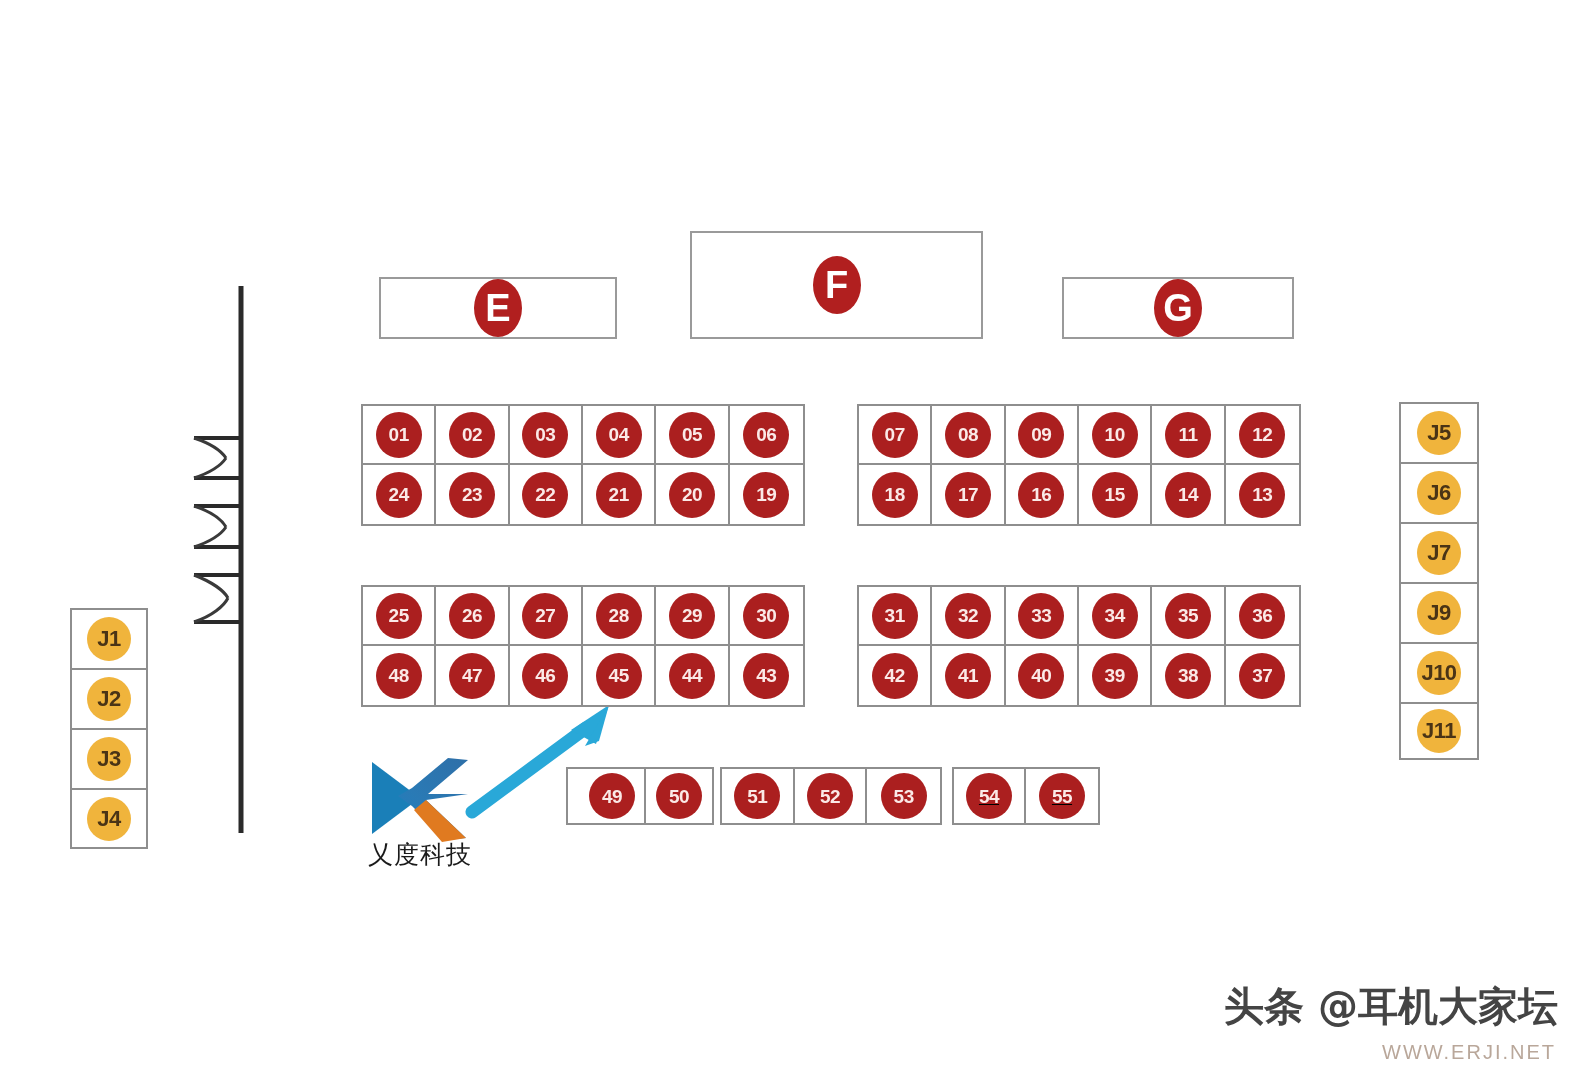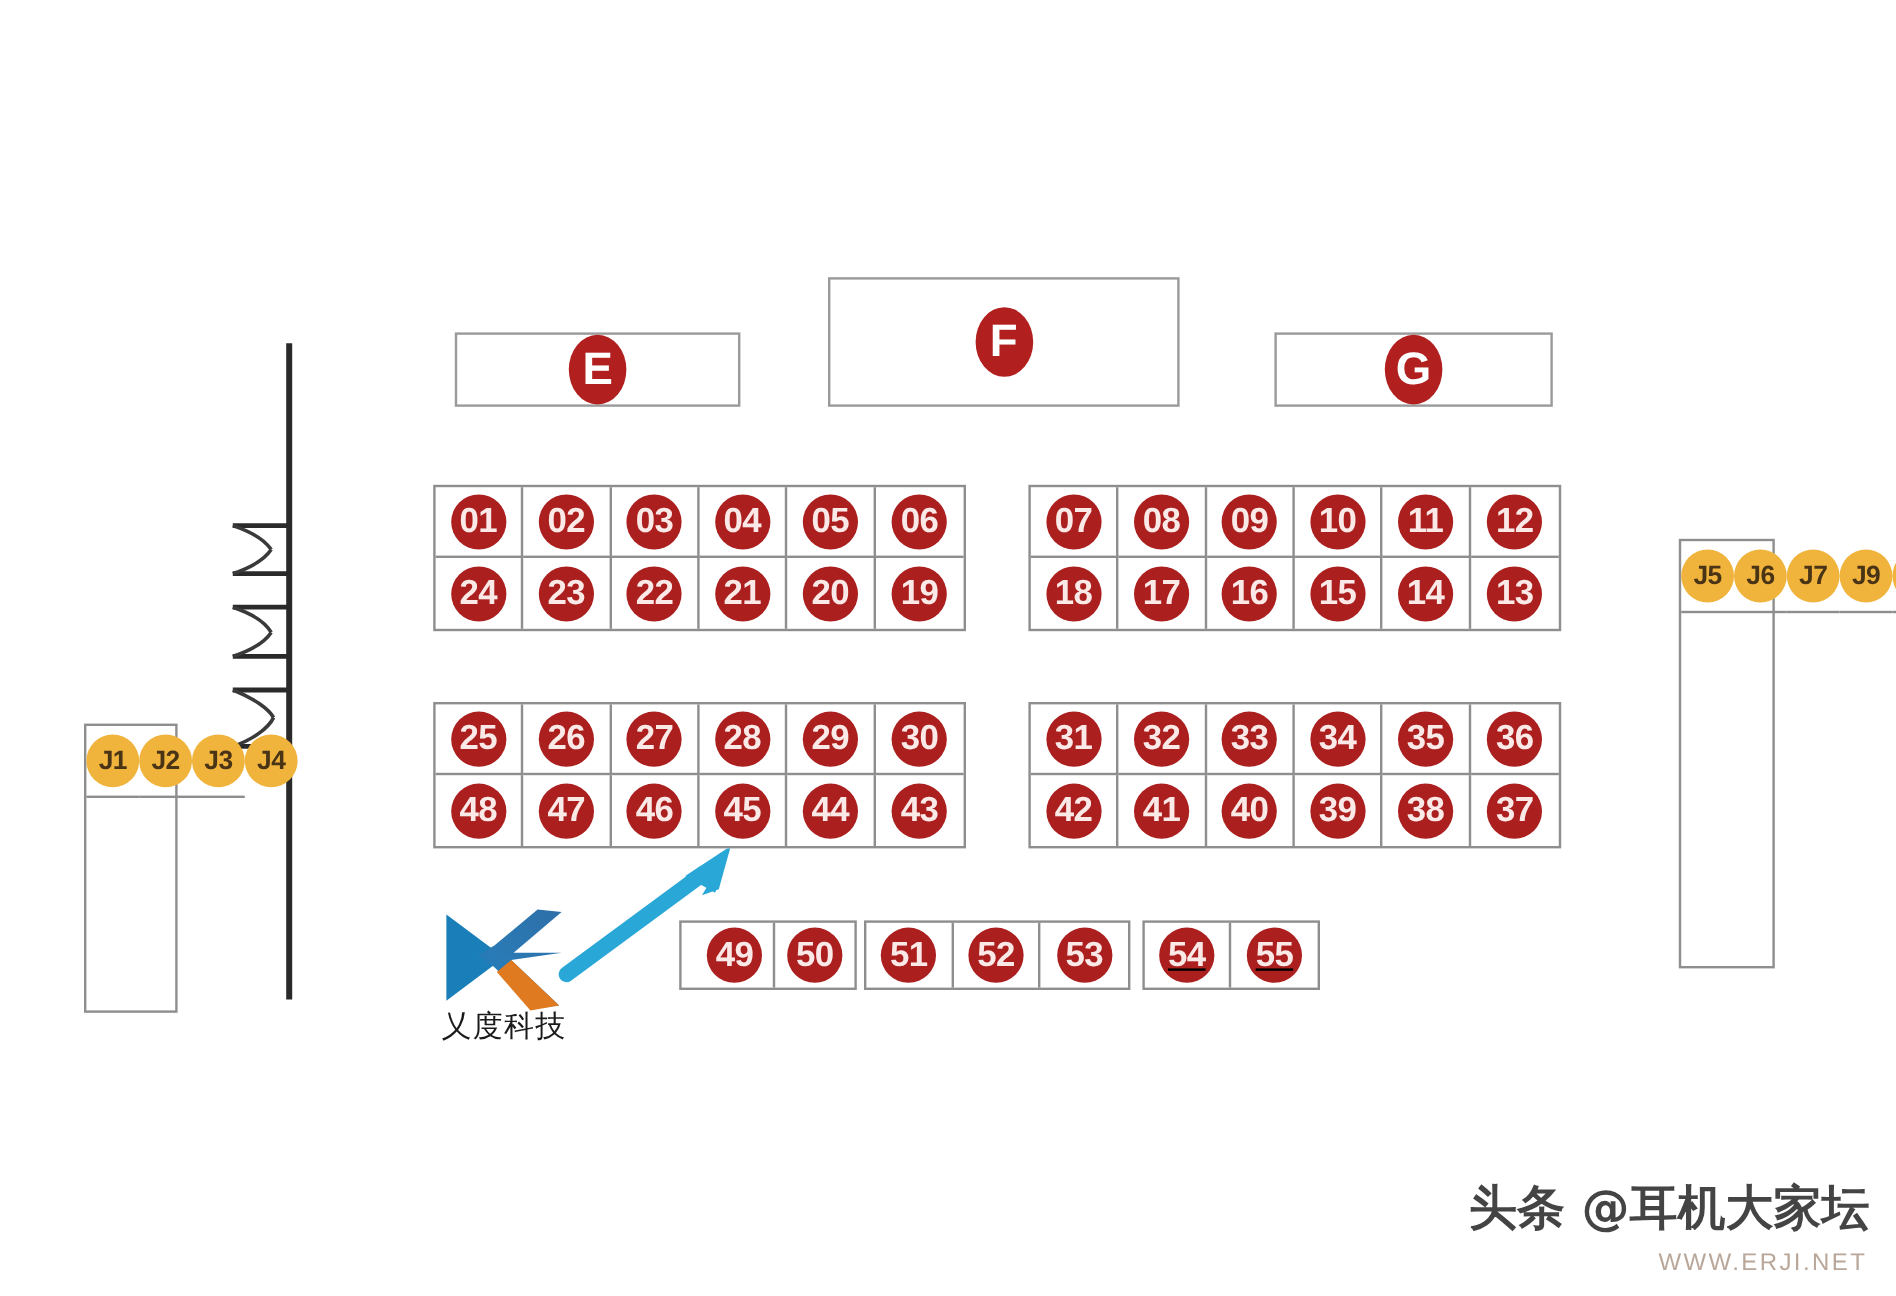--- a/index.html
+++ b/index.html
@@ -60,38 +60,37 @@
   }
   .seat-cell.last-col { border-right: none; }
   .seat-cell.last-row { border-bottom: none; }
 
   .seat-dot {
     width: 46px;
     height: 46px;
     border-radius: 50%;
     background: #ab1f1f;
     color: #fbe9e7;
-    font-size: 29px;
+    font-size: 19px;
     font-weight: bold;
     display: flex;
     align-items: center;
     justify-content: center;
     line-height: 1;
     letter-spacing: -0.5px;
   }
 
   
   .j-block {
     position: absolute;
     box-sizing: border-box;
     border: 2px solid #8e8e8e;
     background: #ffffff;
     display: flex;
-    flex-direction: row;
-    margin-top: 47px;
+    flex-direction: column;
   }
   .j-cell {
     box-sizing: border-box;
     border-bottom: 2px solid #8e8e8e;
     display: flex;
     align-items: center;
     justify-content: center;
   }
   .j-cell.last-row { border-bottom: none; }
   .j-dot {
@@ -393,21 +392,21 @@
   <div class="seat-block" style="left:952px; top:767px; width:148px; height:58px;
               grid-template-columns: repeat(2, 1fr); grid-template-rows: 1fr; text-decoration: underline;">
     <div class="seat-cell last-row">
         <span class="seat-dot">54</span>
       </div>
     <div class="seat-cell last-row last-col">
         <span class="seat-dot">55</span>
       </div>
   </div>
 
-  <div class="j-block" style="left:70px; top:556px; width:78px; height:241px;">
+  <div class="j-block" style="left:70px; top:608px; width:78px; height:241px;">
     <div class="j-cell" style="height:60px;">
         <span class="j-dot">J1</span>
       </div>
     <div class="j-cell" style="height:60px;">
         <span class="j-dot">J2</span>
       </div>
     <div class="j-cell" style="height:60px;">
         <span class="j-dot">J3</span>
       </div>
     <div class="j-cell last-row" style="height:57px;">

